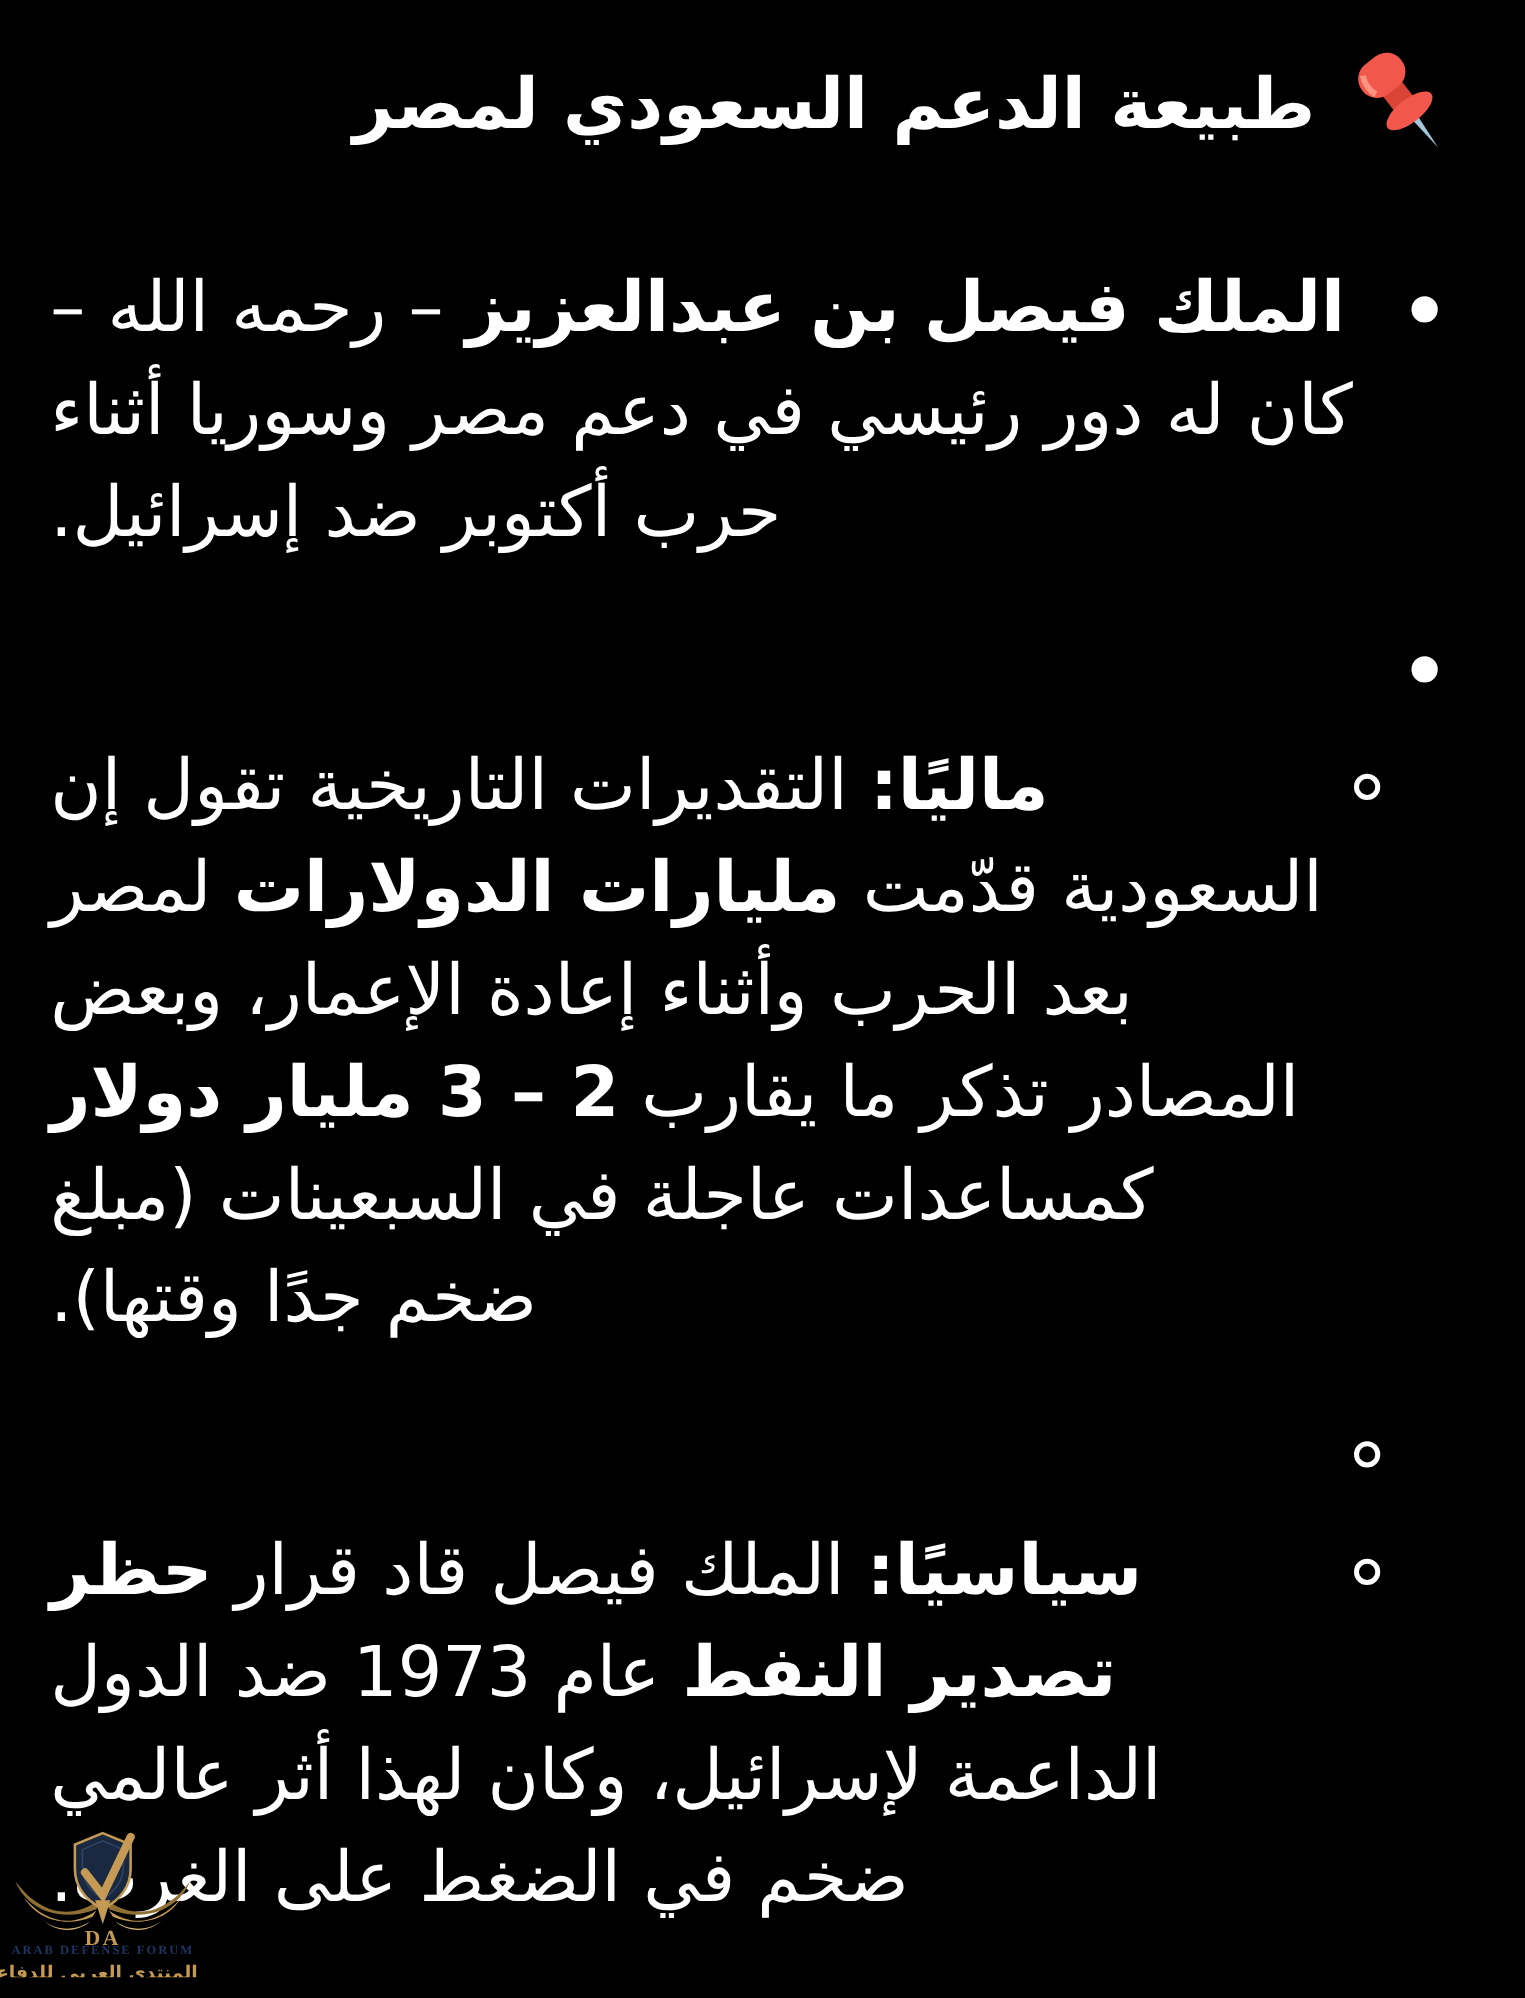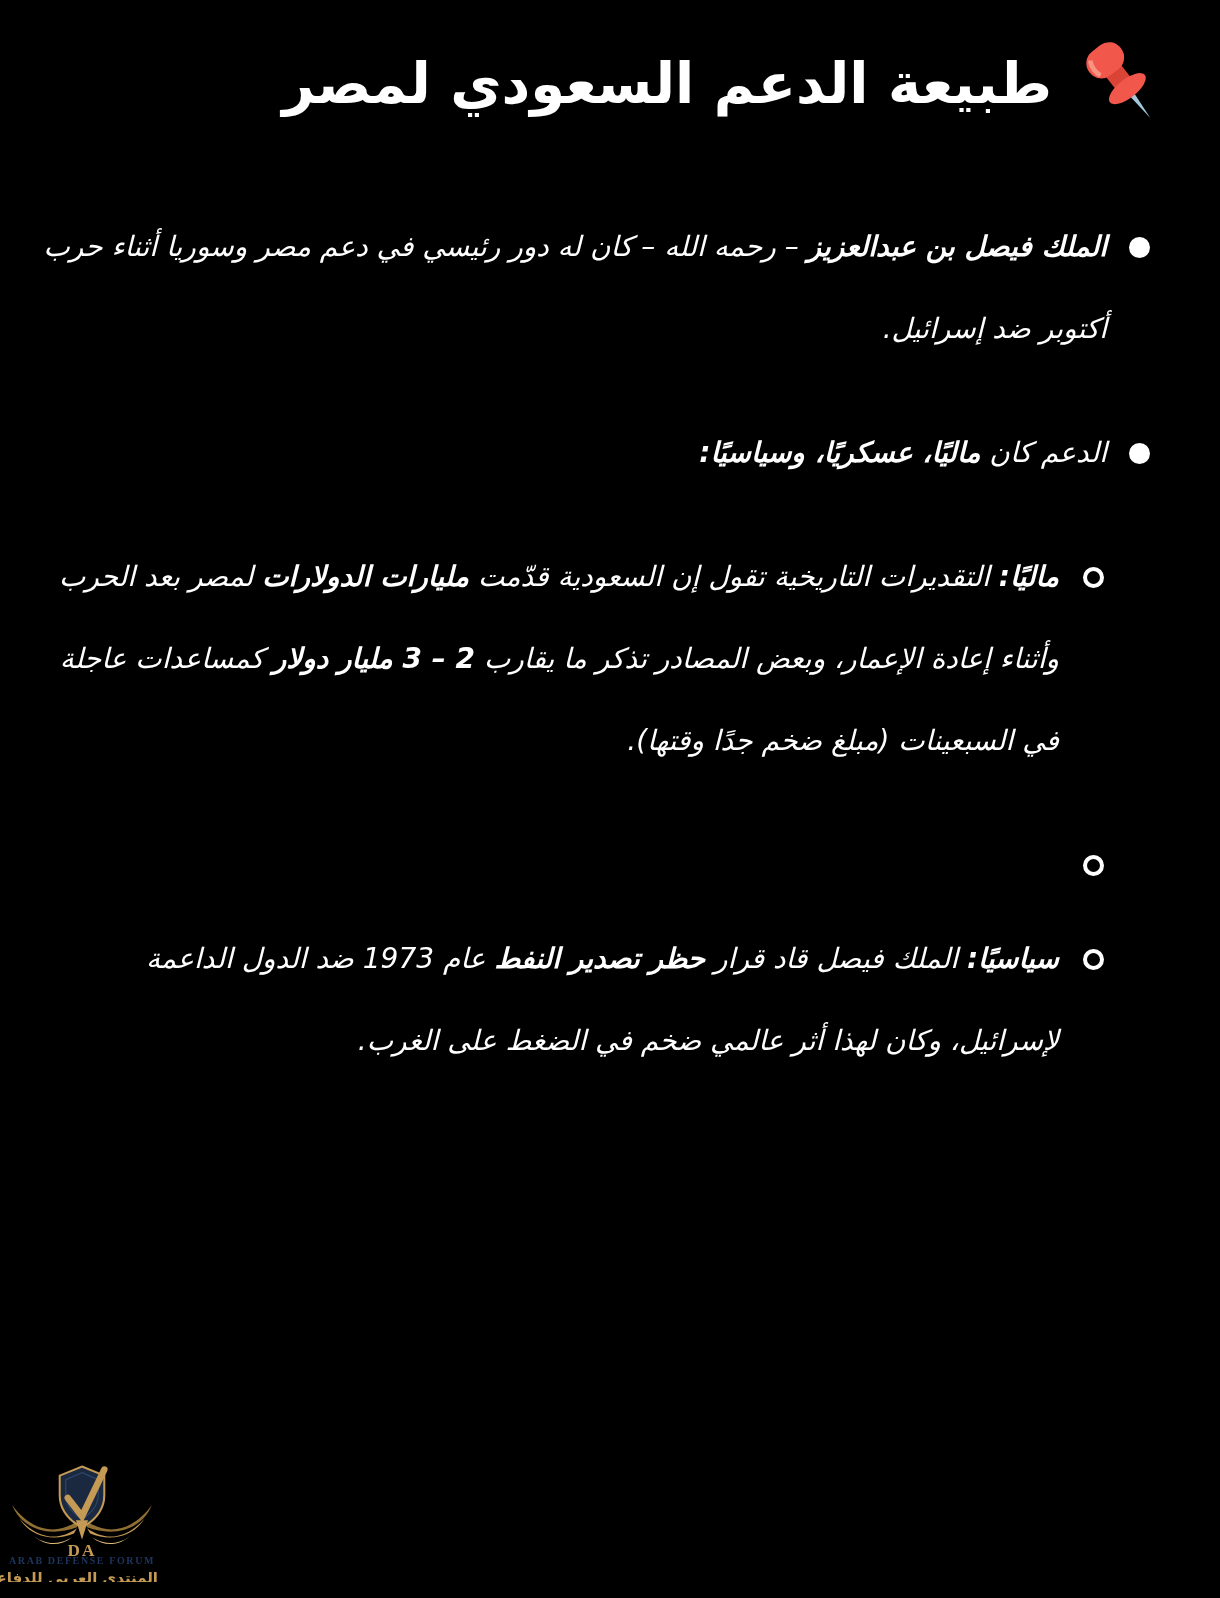--- a/index.html
+++ b/index.html
@@ -38,23 +38,22 @@
     width:21px;height:21px;border-radius:50%;
     background:var(--text,#fff);margin-left:22px;
   }
   .marker.circle{
     width:21px;height:21px;border-radius:50%;
     border:4px solid var(--text,#fff);
     box-sizing:border-box;background:transparent;margin-left:24px;
   }
   .t{
     flex:1 1 auto;
-    font-size:28px;line-height:82px;font-weight:400;
-    text-align:right;
-    font-style:italic;
+    font-size:56px;line-height:82px;font-weight:400;
+    text-align:left;
   }
   .t b{font-weight:700;}
   
   .watermark{
     position:absolute;left:6px;bottom:-4px;width:152px;
     text-align:center;line-height:1;
   }
   .logo-svg{display:block;margin:0 auto;}
   .g-fill{fill:var(--gold,#c49a55);}
   .g-dark{fill:#8f6f33;}
@@ -96,21 +95,20 @@
       <span class="title-text">طبيعة الدعم السعودي لمصر</span>
     </div>
 
     <div>
         <div class="li l1">
           <span class="marker dot"></span>
           <span class="t"><b>الملك فيصل بن عبدالعزيز</b><span> – رحمه الله – كان له دور رئيسي في دعم مصر وسوريا أثناء حرب أكتوبر ضد إسرائيل.</span></span>
         </div>
         <div class="li l1">
           <span class="marker dot"></span>
-          <span class="t"><span>الدعم كان </span><b>ماليًا، عسكريًا، وسياسيًا:</b></span>
         </div>
         <div class="li l2">
           <span class="marker circle"></span>
           <span class="t"><b>ماليًا:</b><span> التقديرات التاريخية تقول إن السعودية قدّمت </span><b>مليارات الدولارات</b><span> لمصر بعد الحرب وأثناء إعادة الإعمار، وبعض المصادر تذكر ما يقارب </span><b>2 – 3 مليار دولار</b><span> كمساعدات عاجلة في السبعينات (مبلغ ضخم جدًا وقتها).</span></span>
         </div>
         <div class="li l2">
           <span class="marker circle"></span>
         </div>
         <div class="li l2">
           <span class="marker circle"></span>

